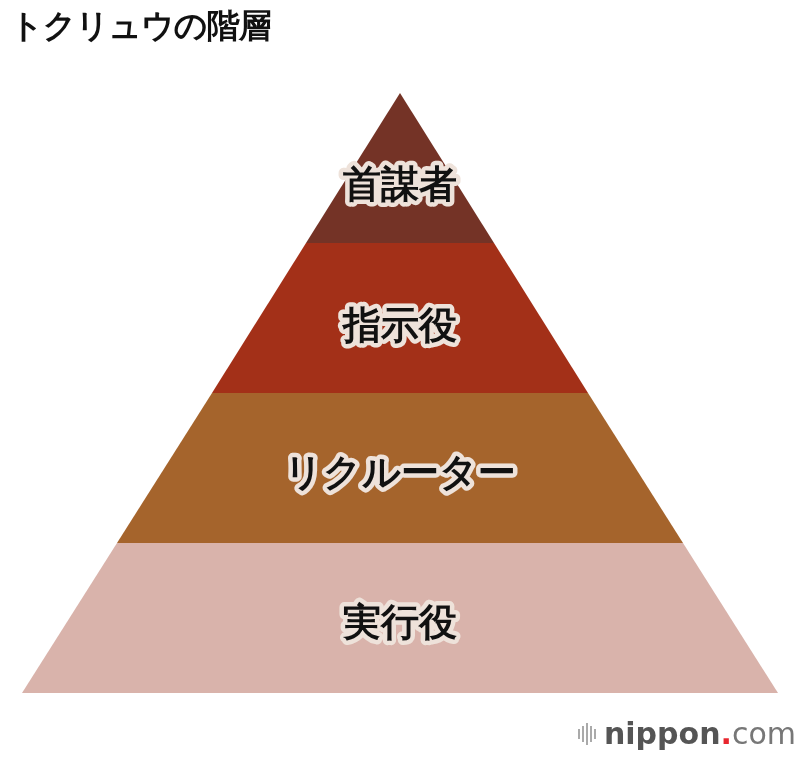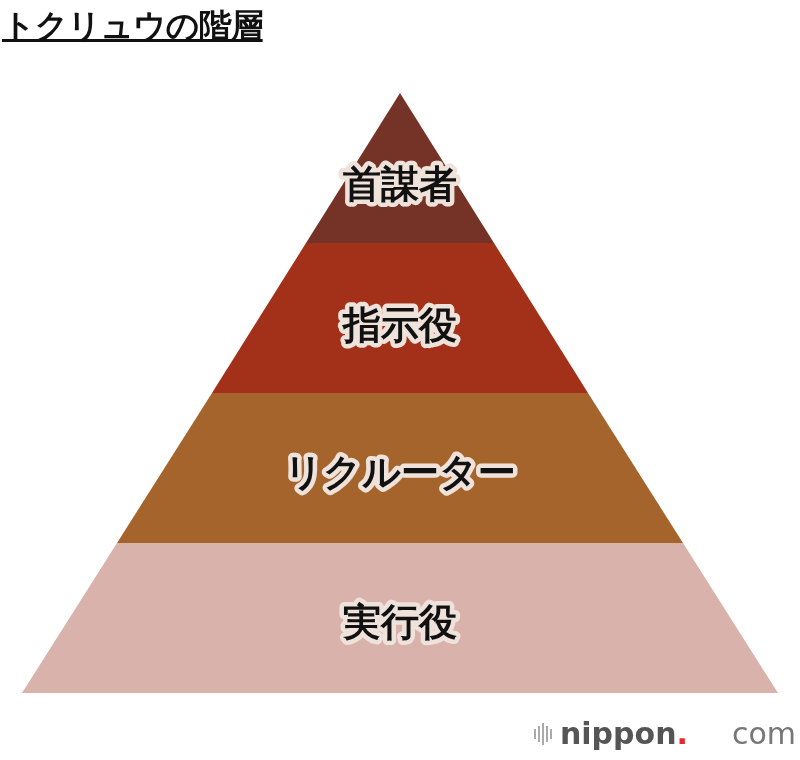--- a/index.html
+++ b/index.html
@@ -1,27 +1,27 @@
 <!DOCTYPE html>
 <html><head>
 <meta charset="utf-8">
 <style>
   html, body { margin:0; padding:0; background:#ffffff; }
   body { width:800px; height:760px; position:relative; overflow:hidden; font-family:"DejaVu Sans", sans-serif; }
-  .title { position:absolute; left:2px; top:4px; font-size:33px; font-weight:bold; color:#111; letter-spacing:-1px;text-decoration:underline; }
+  .title { position:absolute; left:10px; top:4px; font-size:33px; font-weight:bold; color:#111; letter-spacing:-1px; }
   svg.pyr { position:absolute; left:0; top:0; }
   .lbl { font-family:"DejaVu Sans", sans-serif; font-weight:bold; font-size:38px; fill:#111;
          paint-order:stroke; stroke:#eee2da; stroke-width:9px; stroke-linejoin:round; }
   .logo { position:absolute; right:4px; top:716px; display:flex; align-items:center; }
   .logo .bars { display:flex; align-items:center; gap:2px; margin-right:8px; }
   .logo .bars span { display:block; width:2px; background:#aaa; }
   .logo .name { font-family:"DejaVu Sans", sans-serif; font-size:30px; color:#666; }
   .logo .name b { font-weight:bold; color:#555;margin-top:6px; }
   .logo .dot { color:#e8262e; font-weight:bold; }
-  .logo .com { color:#777; font-weight:normal;margin-left:44px; }
+  .logo .com { color:#777; font-weight:normal; }
 </style>
 </head>
 <body>
 
 <div class="title">トクリュウの階層</div>
 
 <svg class="pyr" width="800" height="760">
   <polygon points="400,93 494,243 306,243" fill="#743326"></polygon>
   <polygon points="306,243 494,243 588,393 212,393" fill="#a33018"></polygon>
   <polygon points="212,393 588,393 683,543 117,543" fill="#a5642c"></polygon>

